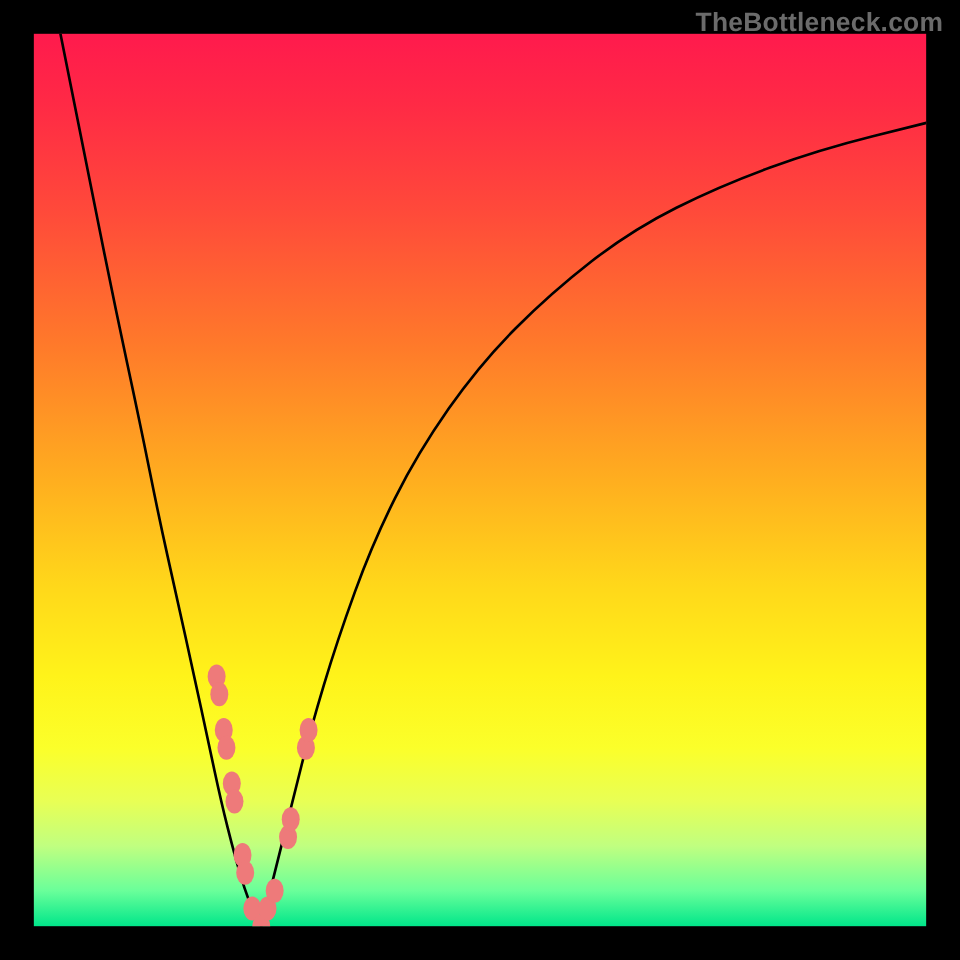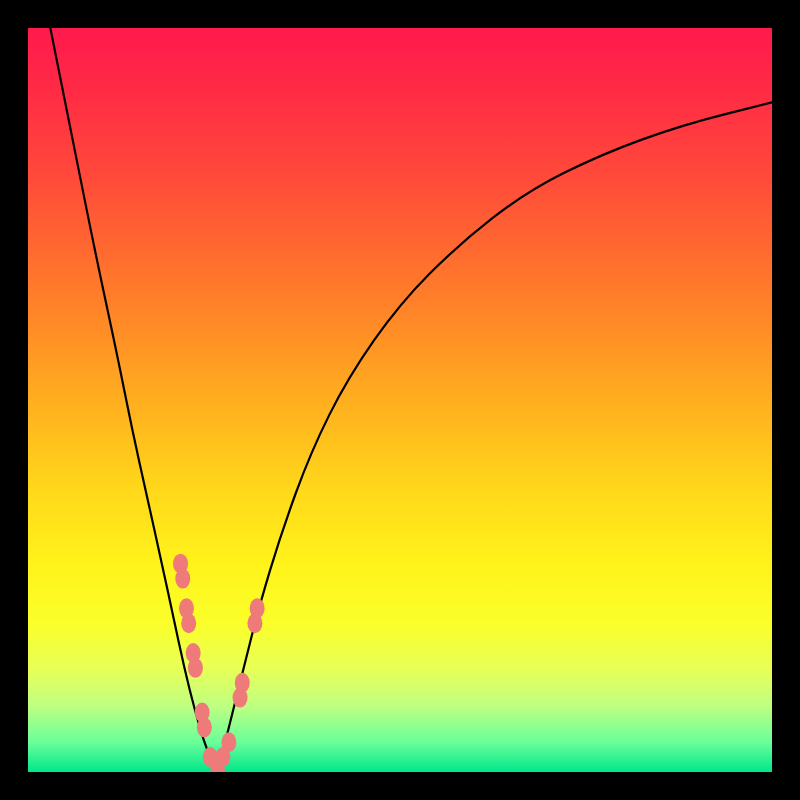--- a/index.html
+++ b/index.html
@@ -59,20 +59,21 @@
   }
   .marker {
     fill: #ee7a7a;
     stroke: none;
   }
 </style>
 </head>
 <body>
 
 <div class="frame">
+  <div class="watermark">TheBottleneck.com</div>
   <div class="plot-area">
     <div class="gradient-bg"></div>
     <svg class="curves" viewBox="0 0 744 744" preserveAspectRatio="none">
       <path id="left-curve" class="curve" d="M22.32 0.00 Q44.64 111.60 55.80 167.40 Q66.96 223.20 78.12 275.28 Q89.28 327.36 96.72 364.56 Q104.16 401.76 111.60 435.24 Q119.04 468.72 126.48 502.20 Q133.92 535.68 139.50 561.72 Q145.08 587.76 150.66 613.80 Q156.24 639.84 161.82 662.16 Q167.40 684.48 172.98 703.08 Q178.56 721.68 184.14 732.84 T189.72 744.00"></path>
       <path id="right-curve" class="curve" d="M189.72 744.00 Q200.88 699.36 208.32 669.60 Q215.76 639.84 223.20 610.08 Q230.64 580.32 241.80 543.12 Q252.96 505.92 267.84 465.00 Q282.72 424.08 301.32 386.88 Q319.92 349.68 345.96 312.48 Q372.00 275.28 401.76 245.52 Q431.52 215.76 465.00 189.72 Q498.48 163.68 535.68 145.08 Q572.88 126.48 613.80 111.60 Q654.72 96.72 699.36 85.56 T744.00 74.40"></path>
       <g id="markers">
           <ellipse cx="152.52" cy="535.68" rx="7.5" ry="10" class="marker"></ellipse>
           <ellipse cx="154.75" cy="550.56" rx="7.5" ry="10" class="marker"></ellipse>
           <ellipse cx="158.47" cy="580.32" rx="7.5" ry="10" class="marker"></ellipse>
           <ellipse cx="160.70" cy="595.20" rx="7.5" ry="10" class="marker"></ellipse>

